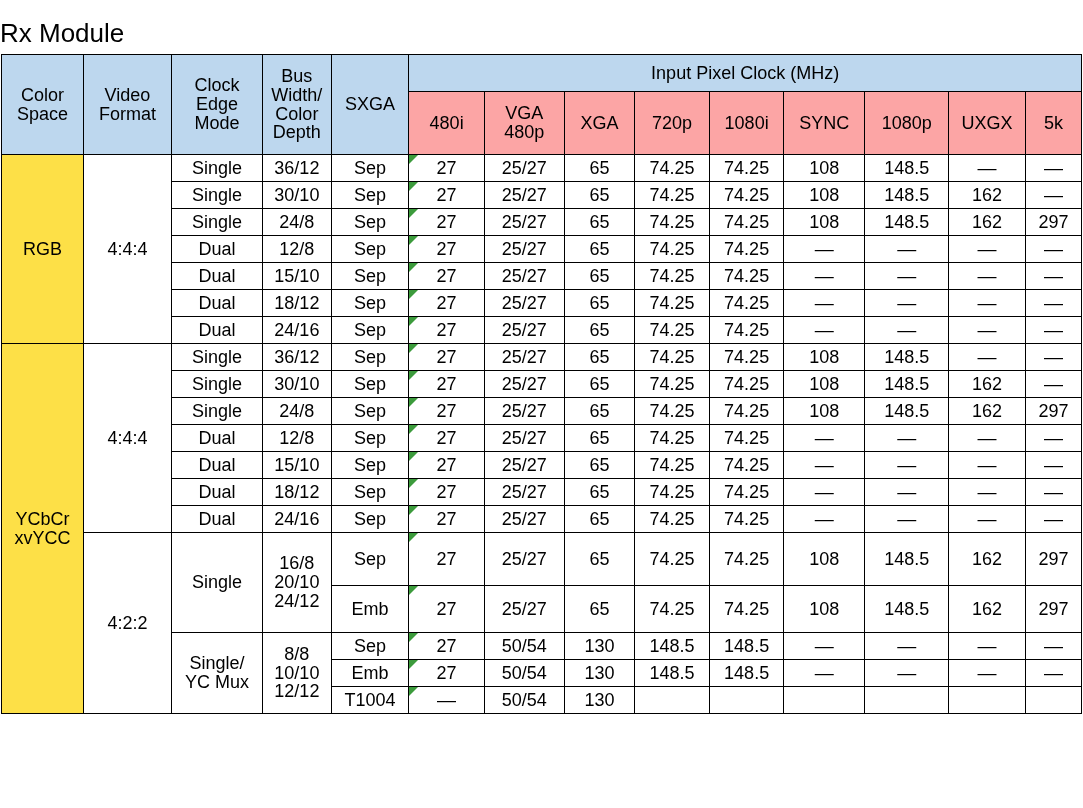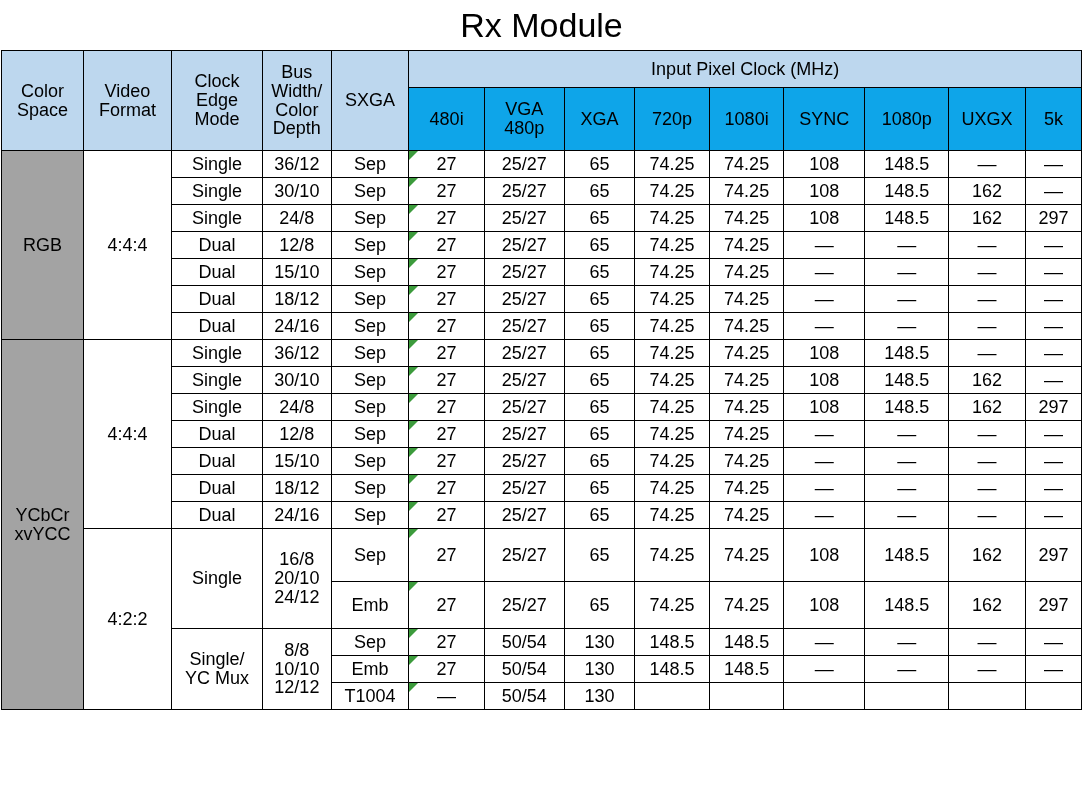--- a/index.html
+++ b/index.html
@@ -8,25 +8,24 @@
     background: #ffffff;
   }
   body {
     width: 1083px;
     height: 808px;
     font-family: "Liberation Sans", sans-serif;
     color: #000000;
     overflow: hidden;
   }
   #title {
-    text-align: center;
-    font-size: 34px;
+    font-size: 26px;
     font-weight: normal;
     line-height: 1.0;
-    padding-top: 8px;
+    padding-top: 20px;
     padding-bottom: 8px;
     letter-spacing: 0px;
   }
   table.rx {
     border-collapse: collapse;
     table-layout: fixed;
     width: 1081px;
     margin: 0 1px;
   }
   table.rx td, table.rx th {
@@ -34,22 +33,22 @@
     font-size: 18px;
     font-weight: normal;
     text-align: center;
     vertical-align: middle;
     padding: 0;
     height: 26px;
     line-height: 1.05;
   }
   
   .hdr-blue { background: #bdd7ee; }
-  .hdr-tan  { background: #0ea5e9; margin-left: 28px; }
-  .cs-green { background: #a3a3a3; }
+  .hdr-tan  { background: #fca5a5; margin-left: 28px; }
+  .cs-green { background: #fde047; }
   .white    { background: #ffffff; }
 
   .hdr-label {
     font-size: 18px;
     line-height: 1.1;
   }
   .hdr-small {
     font-size: 17px;
     line-height: 1.12;
   }

